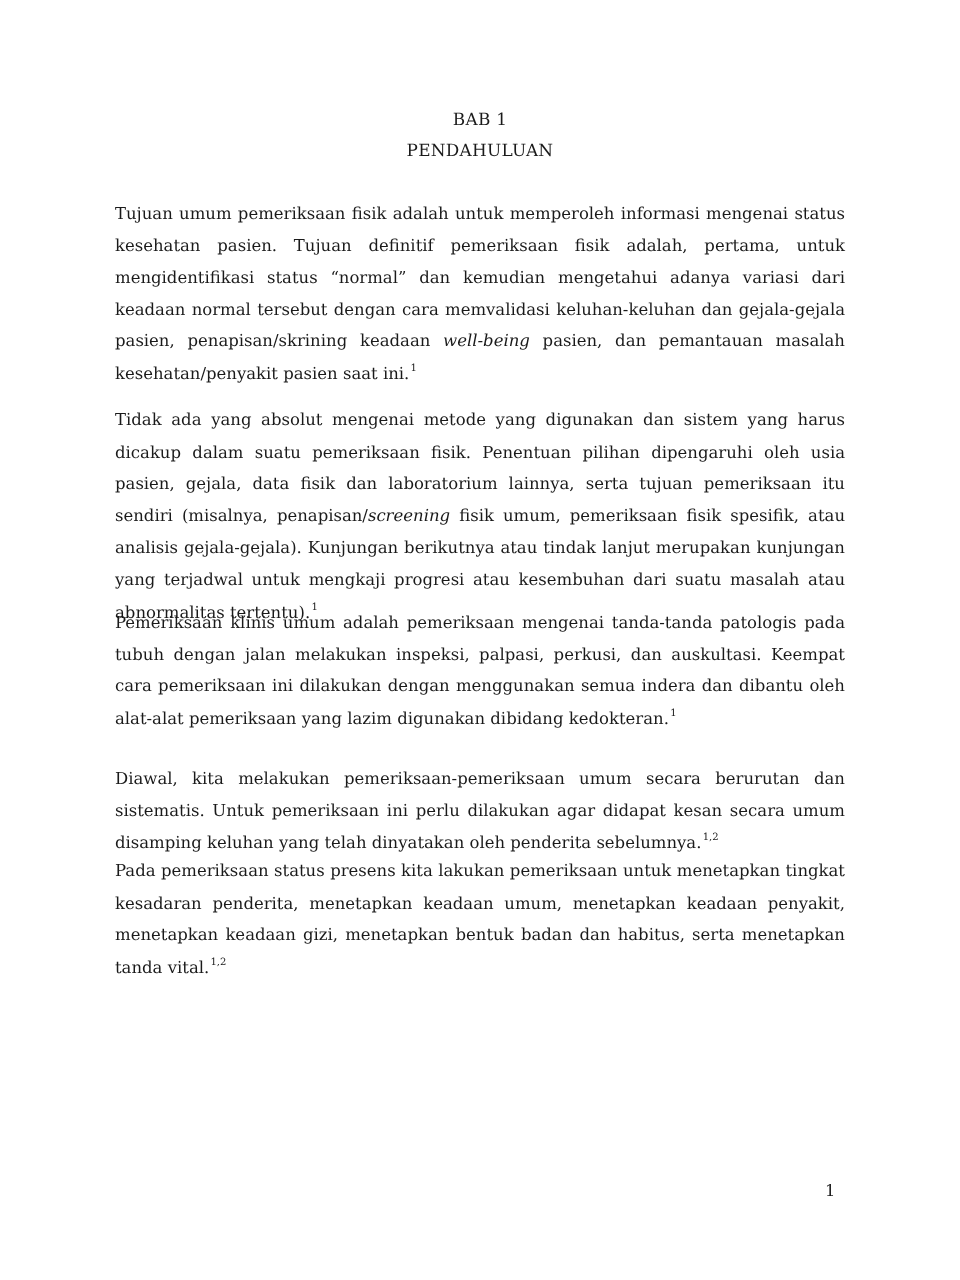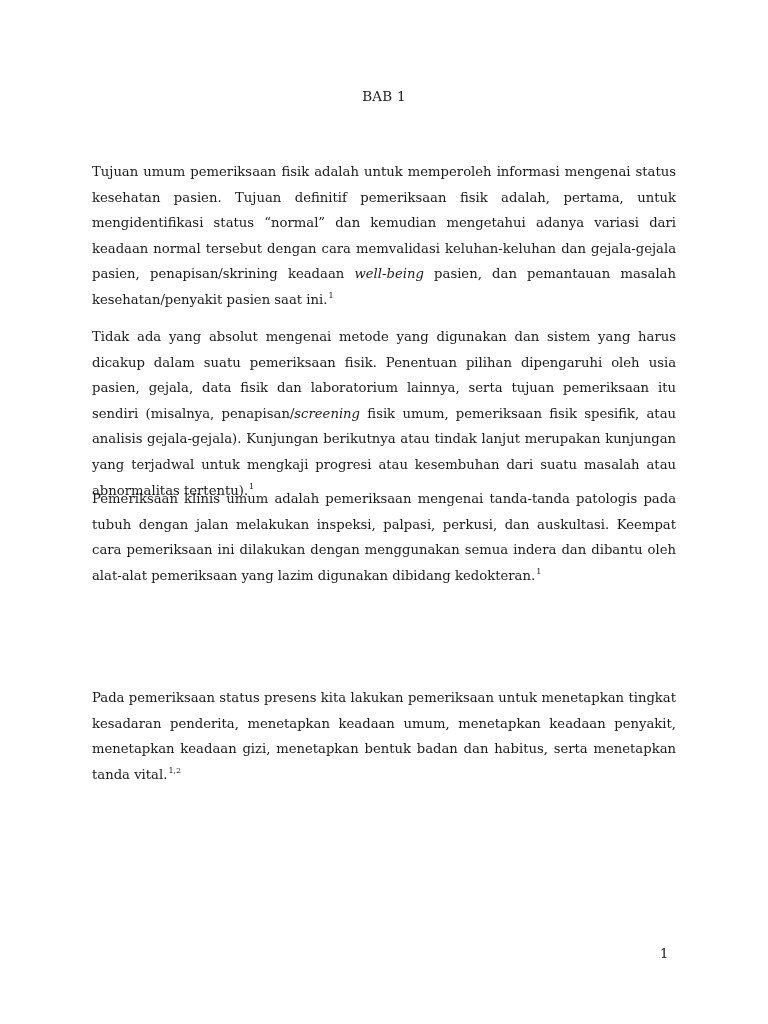--- a/index.html
+++ b/index.html
@@ -60,24 +60,26 @@
       top: 946px;
       font-size: 13px;
     }
   </style>
 </head>
 <body>
 
 <div class="page">
 
   <div class="heading bab">BAB 1</div>
+  <div class="heading title">PENDAHULUAN</div>
 
   <p class="para p1"><span>Tujuan umum pemeriksaan fisik adalah untuk memperoleh informasi mengenai status kesehatan pasien. Tujuan definitif pemeriksaan fisik adalah, pertama, untuk mengidentifikasi status “normal” dan kemudian mengetahui adanya variasi dari keadaan normal tersebut dengan cara memvalidasi keluhan-keluhan dan gejala-gejala pasien, penapisan/skrining keadaan </span><em>well-being</em><span> pasien, dan pemantauan masalah kesehatan/penyakit pasien saat ini.</span><sup>1</sup></p>
 
   <p class="para p2"><span>Tidak ada yang absolut mengenai metode yang digunakan dan sistem yang harus dicakup dalam suatu pemeriksaan fisik. Penentuan pilihan dipengaruhi oleh usia pasien, gejala, data fisik dan laboratorium lainnya, serta tujuan pemeriksaan itu sendiri (misalnya, penapisan/</span><em>screening</em><span> fisik umum, pemeriksaan fisik spesifik, atau analisis gejala-gejala). Kunjungan berikutnya atau tindak lanjut merupakan kunjungan yang terjadwal untuk mengkaji progresi atau kesembuhan dari suatu masalah atau abnormalitas tertentu).</span><sup>1</sup></p>
 
   <p class="para p3"><span>Pemeriksaan klinis umum adalah pemeriksaan mengenai tanda-tanda patologis pada tubuh dengan jalan melakukan inspeksi, palpasi, perkusi, dan auskultasi. Keempat cara pemeriksaan ini dilakukan dengan menggunakan semua indera dan dibantu oleh alat-alat pemeriksaan yang lazim digunakan dibidang kedokteran.</span><sup>1</sup></p>
 
+  <p class="para p4"><span>Diawal, kita melakukan pemeriksaan-pemeriksaan umum secara berurutan dan sistematis. Untuk pemeriksaan ini perlu dilakukan agar didapat kesan secara umum disamping keluhan yang telah dinyatakan oleh penderita sebelumnya.</span><sup>1,2</sup></p>
 
   <p class="para p5"><span>Pada pemeriksaan status presens kita lakukan pemeriksaan untuk menetapkan tingkat kesadaran penderita, menetapkan keadaan umum, menetapkan keadaan penyakit, menetapkan keadaan gizi, menetapkan bentuk badan dan habitus, serta menetapkan tanda vital.</span><sup>1,2</sup></p>
 
   <div class="page-number">1</div>
 </div>
 
 </body></html>

